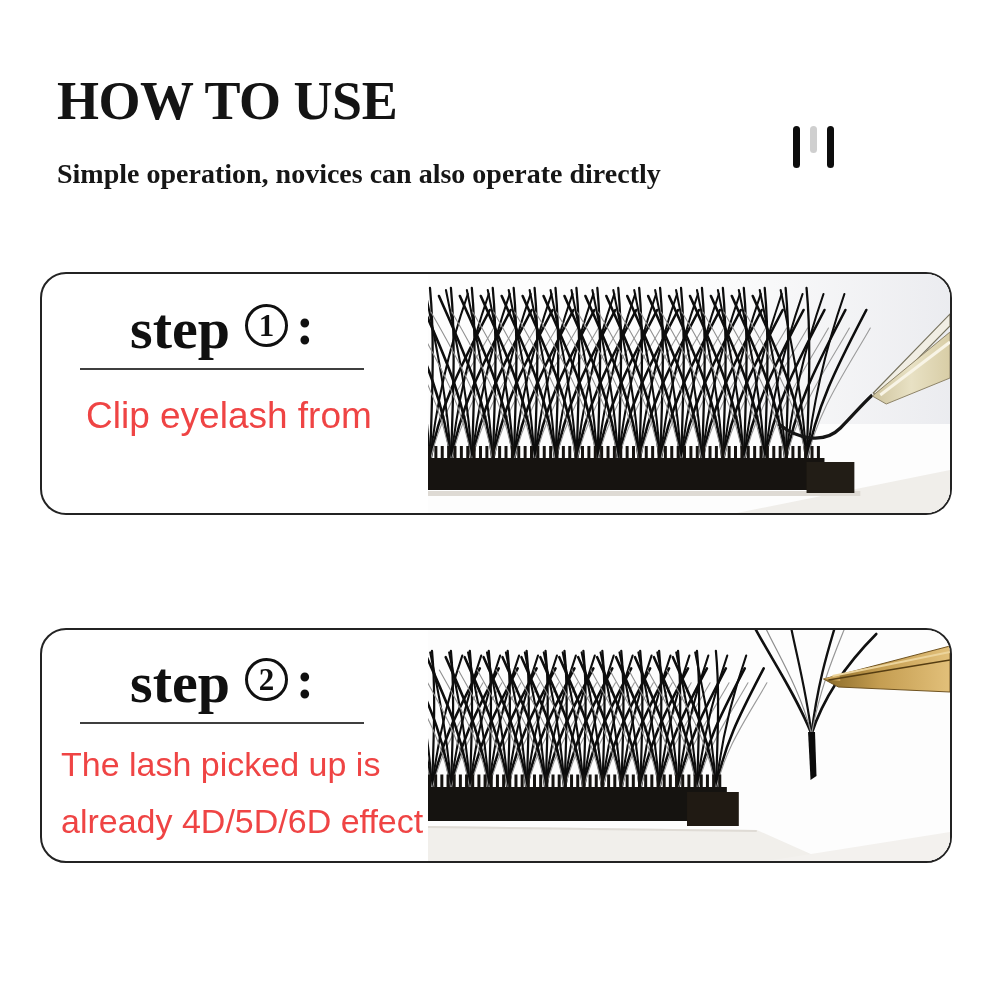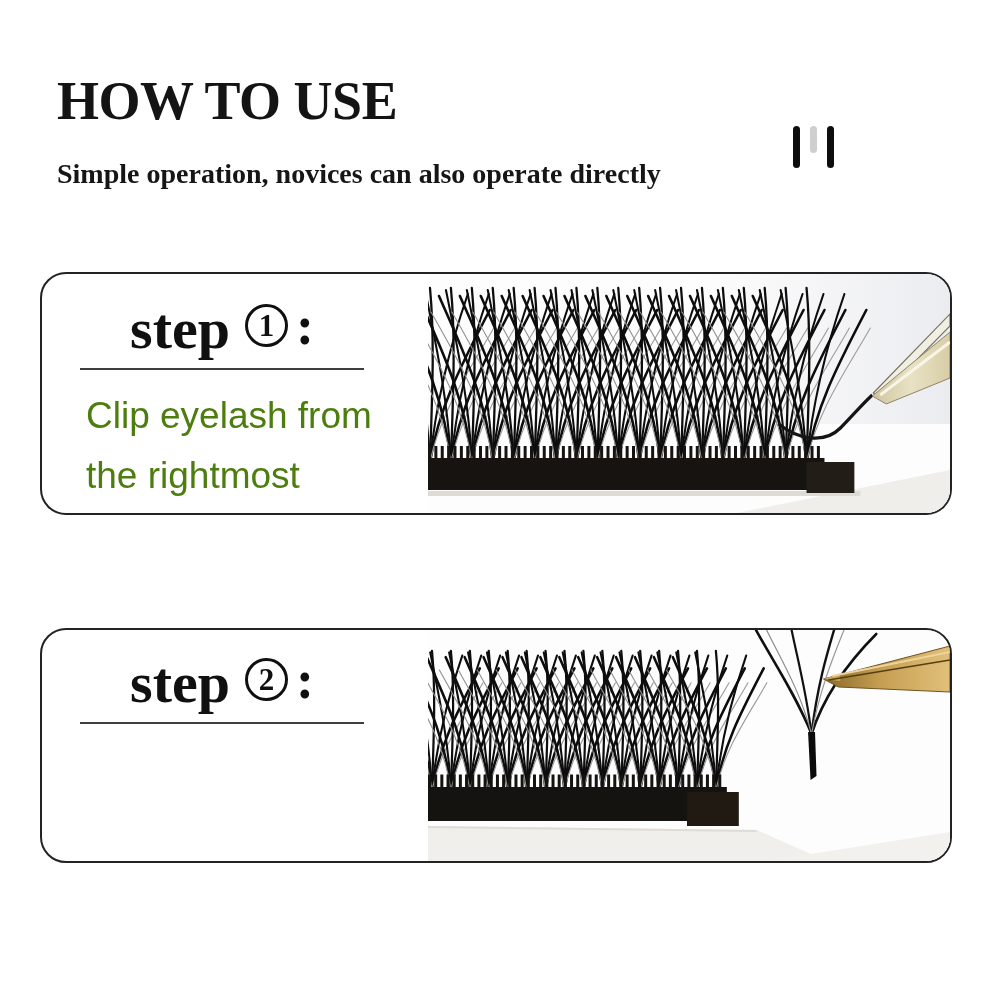--- a/index.html
+++ b/index.html
@@ -44,21 +44,21 @@
   .s2 .label-wrap { margin-top: 24px; }
   .label-prefix { font-size: 58px; font-weight: bold; line-height: 1; color: #101010; }
   .num-circle {
     width: 43px; height: 43px; border: 3px solid #101010; border-radius: 50%;
     display: inline-flex; align-items: center; justify-content: center;
     margin-left: 15px; position: relative; top: -4px;
   }
   .num-circle .num { font-size: 31px; font-weight: bold; line-height: 1; color: #101010; }
   .label-colon { font-size: 54px; font-weight: bold; line-height: 1; margin-left: 8px; color: #101010; position: relative; top: -3px; }
 
-  .desc { font-family: "Liberation Sans", "DejaVu Sans", sans-serif; color: #4d7c0f; }
+  .desc { font-family: "Liberation Sans", "DejaVu Sans", sans-serif; color: #ef4444; }
   .s1 .desc { margin: 16px 0 0 44px; font-size: 37px; line-height: 1.62; }
   .s2 .desc { margin: 12px 0 0 19px; font-size: 34px; line-height: 1.68; }
   .desc .line { white-space: nowrap; }
 </style>
 </head>
 <body>
 
 <h1 class="page-title">HOW TO USE</h1>
 
 <div class="bars-icon">
@@ -73,21 +73,20 @@
   <div class="text-col">
     <div class="label-wrap">
       <span class="label-prefix">step</span>
       <span class="num-circle">
         <span class="num">1</span>
       </span>
       <span class="label-colon">:</span>
     </div>
     <div class="desc">
       <div class="line">Clip eyelash from</div>
-      <div class="line">the rightmost</div>
     </div>
   </div>
   <div class="photo-col">
     <svg viewBox="0 0 524 239" preserveAspectRatio="none">
       <defs>
         <g id="fanA" stroke="#0d0d0d" fill="none" stroke-linecap="round">
           <path d="M0,0 C-6,-62 -30,-112 -54,-166" stroke-width="2.6"></path>
           <path d="M0,0 C-3,-62 -15,-118 -26,-172" stroke-width="2.1"></path>
           <path d="M0,0 C2,-62 5,-122 0,-174" stroke-width="2.3"></path>
           <path d="M0,0 C6,-60 20,-116 38,-168" stroke-width="2.1"></path>
@@ -140,20 +139,24 @@
 </section>
 
 <section class="step-card s2">
   <div class="text-col">
     <div class="label-wrap">
       <span class="label-prefix">step</span>
       <span class="num-circle">
         <span class="num">2</span>
       </span>
       <span class="label-colon">:</span>
+    </div>
+    <div class="desc">
+      <div class="line">The lash picked up is</div>
+      <div class="line">already 4D/5D/6D effect</div>
     </div>
   </div>
   <div class="photo-col">
     <svg viewBox="0 0 524 231" preserveAspectRatio="none">
       <defs>
         <g id="fanB">
             <use href="#fanA2"></use>
           </g>
         <g id="fanA2" stroke="#0d0d0d" fill="none" stroke-linecap="round" transform="scale(0.8)">
           <path d="M0,0 C-6,-62 -30,-112 -54,-166" stroke-width="3.2"></path>

